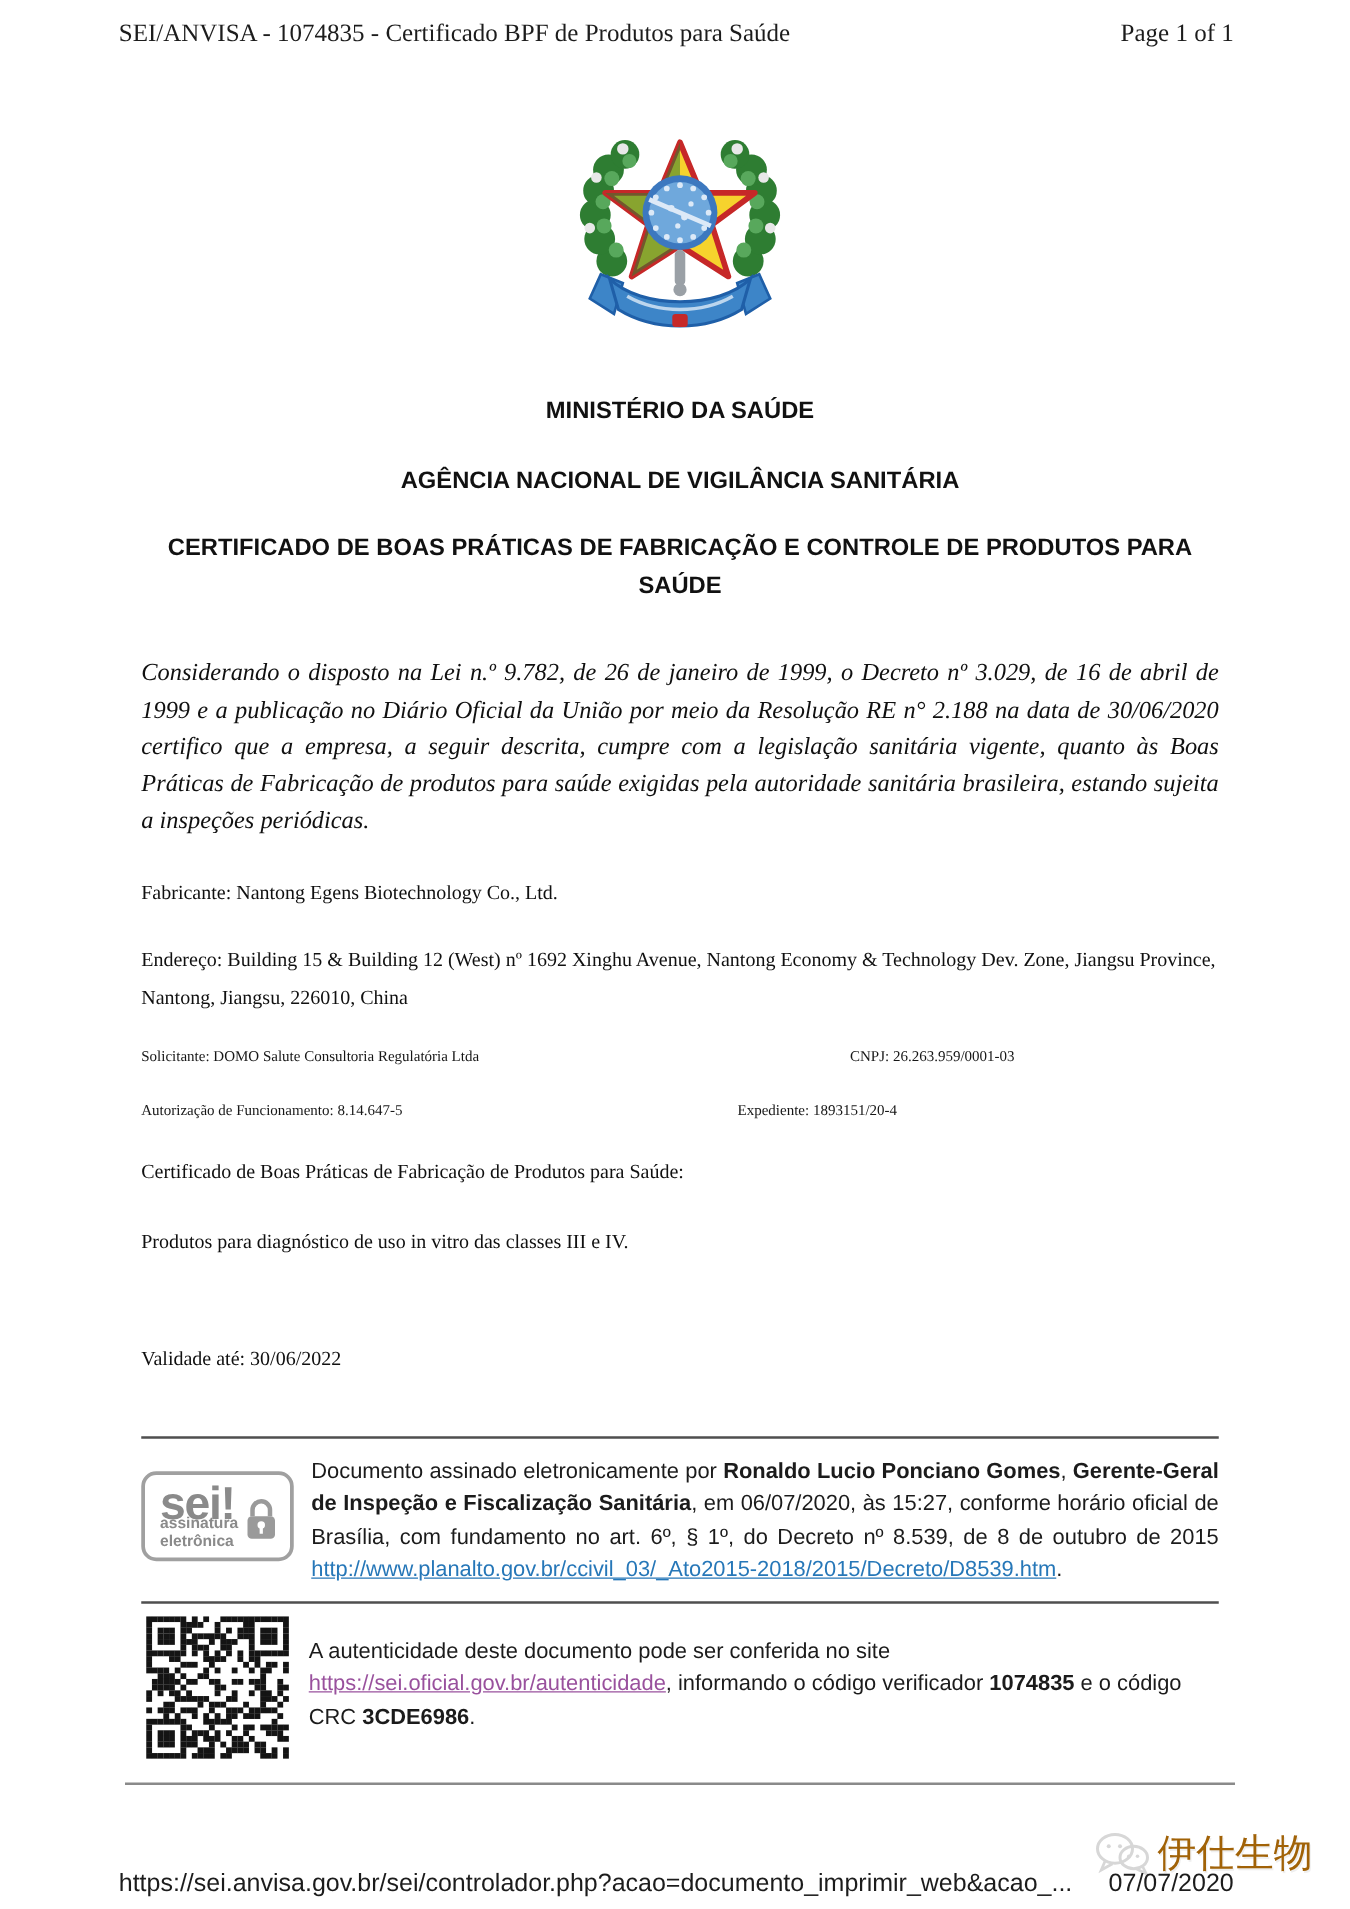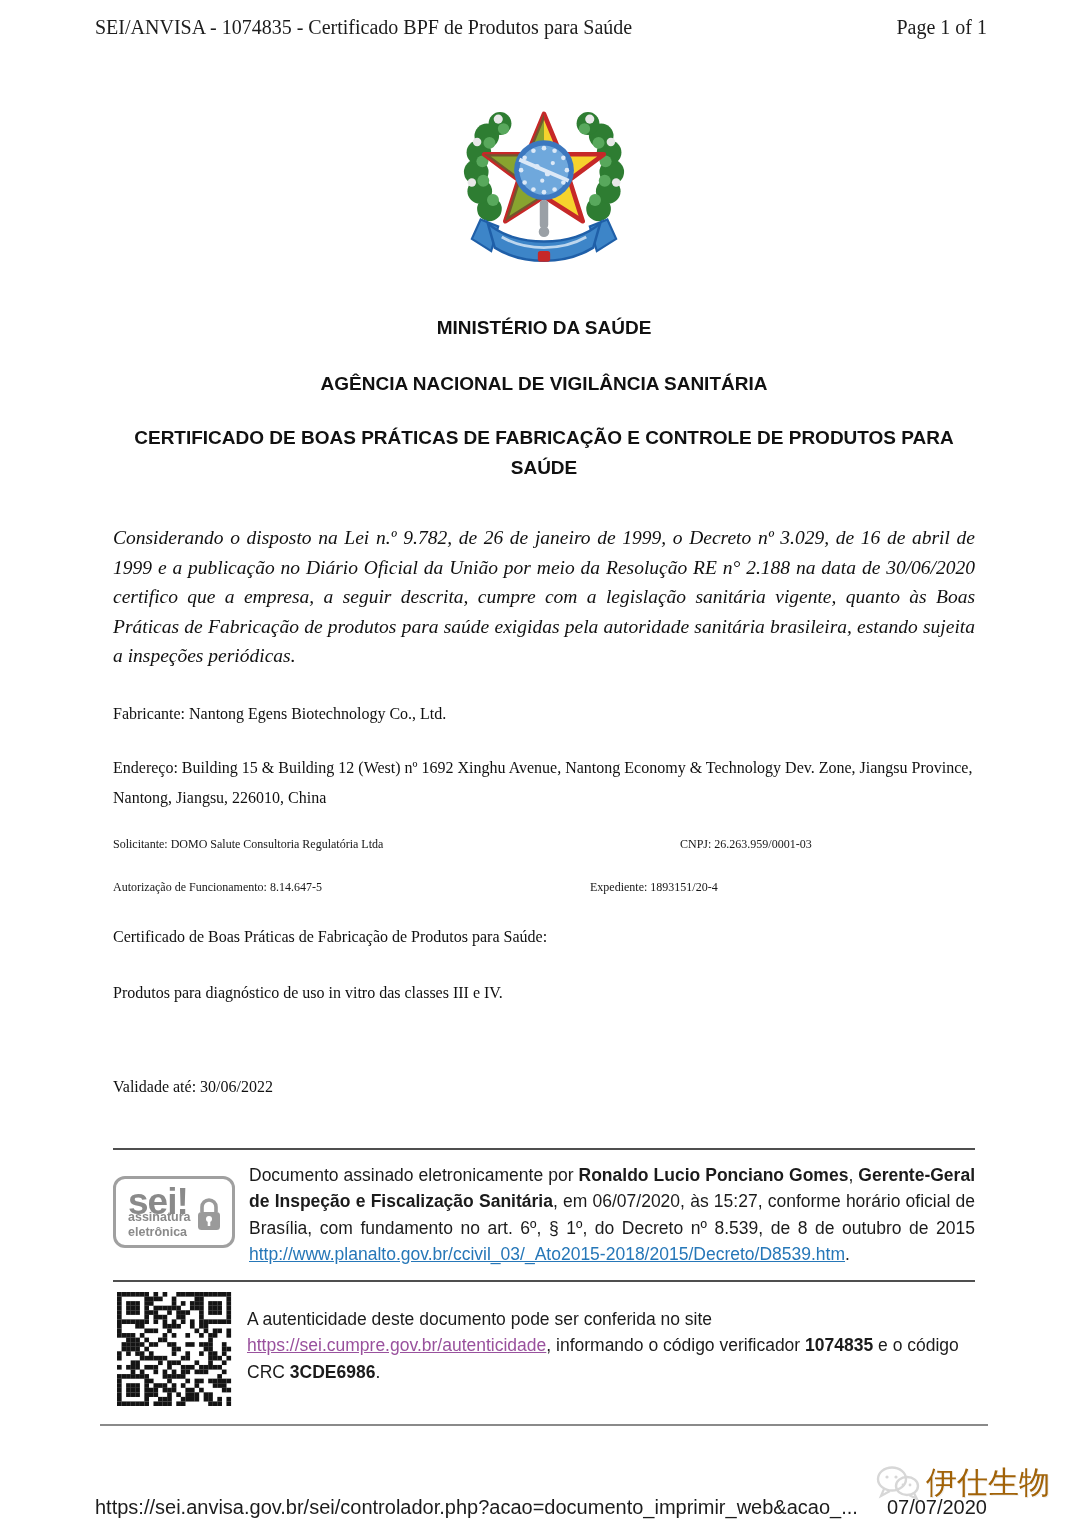--- a/index.html
+++ b/index.html
@@ -543,21 +543,21 @@
             <rect x="11" y="24" width="1.02" height="1.02" fill="#141414"></rect>
             <rect x="13" y="24" width="1.02" height="1.02" fill="#141414"></rect>
             <rect x="14" y="24" width="1.02" height="1.02" fill="#141414"></rect>
             <rect x="20" y="24" width="1.02" height="1.02" fill="#141414"></rect>
             <rect x="21" y="24" width="1.02" height="1.02" fill="#141414"></rect>
             <rect x="22" y="24" width="1.02" height="1.02" fill="#141414"></rect>
             <rect x="24" y="24" width="1.02" height="1.02" fill="#141414"></rect>
           </svg>
       </div>
       <div class="auth-text">
-        <span>A autenticidade deste documento pode ser conferida no site </span><a href="#" class="link-purple">https://sei.cumpre.gov.br/autenticidade</a><span>, informando o código verificador </span><span class="bold">1074835</span><span> e o código CRC </span><span class="bold">3CDE6986</span><span>.</span>
+        <span>A autenticidade deste documento pode ser conferida no site </span><a href="#" class="link-purple">https://sei.oficial.gov.br/autenticidade</a><span>, informando o código verificador </span><span class="bold">1074835</span><span> e o código CRC </span><span class="bold">3CDE6986</span><span>.</span>
       </div>
     </div>
 
     <hr class="rule3">
   </div>
 
   <div class="watermark">
     <svg width="44" height="36" viewBox="0 0 44 36">
       <ellipse cx="16" cy="14" rx="14" ry="11.5" fill="none" stroke="#d7d7d7" stroke-width="2.4"></ellipse>
       <path d="M8,24 L5,31 L14,26" fill="none" stroke="#d7d7d7" stroke-width="2.2"></path>

